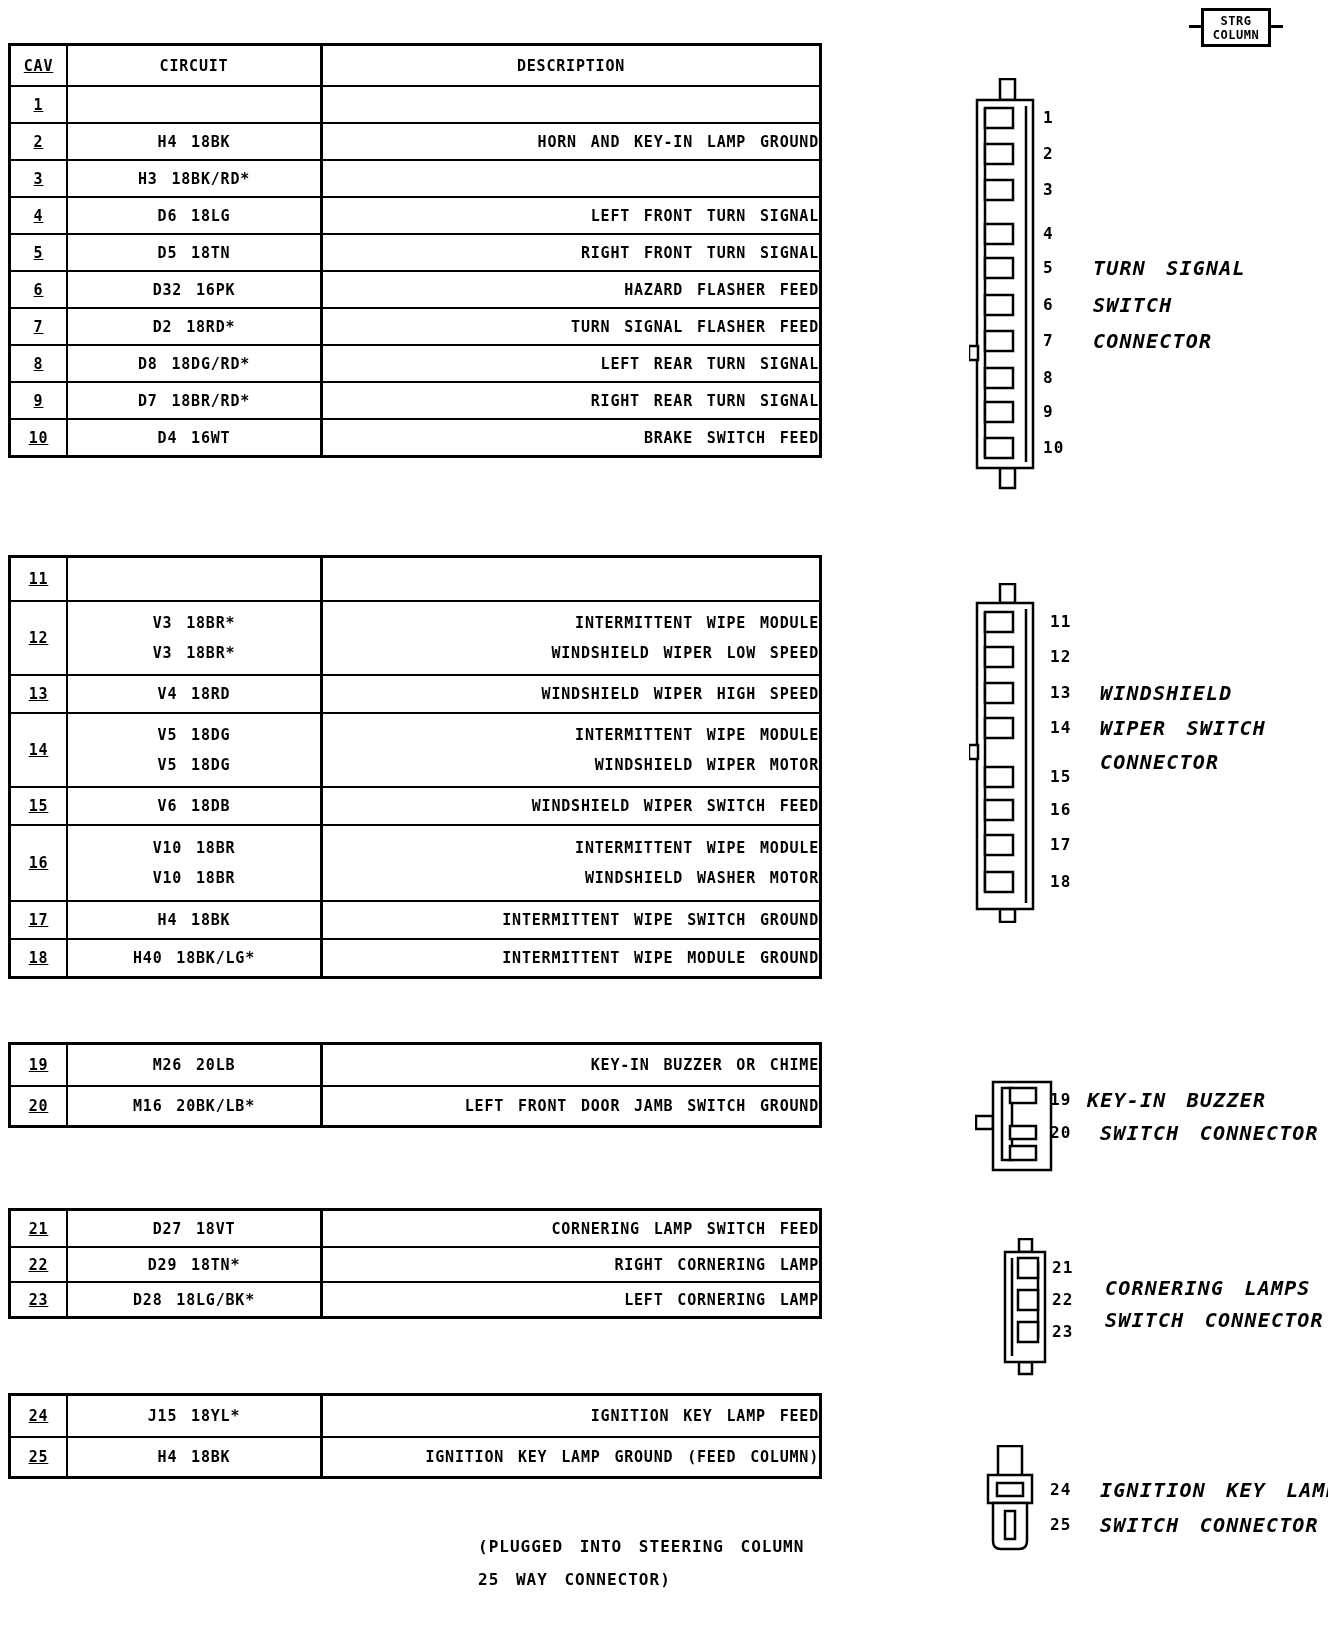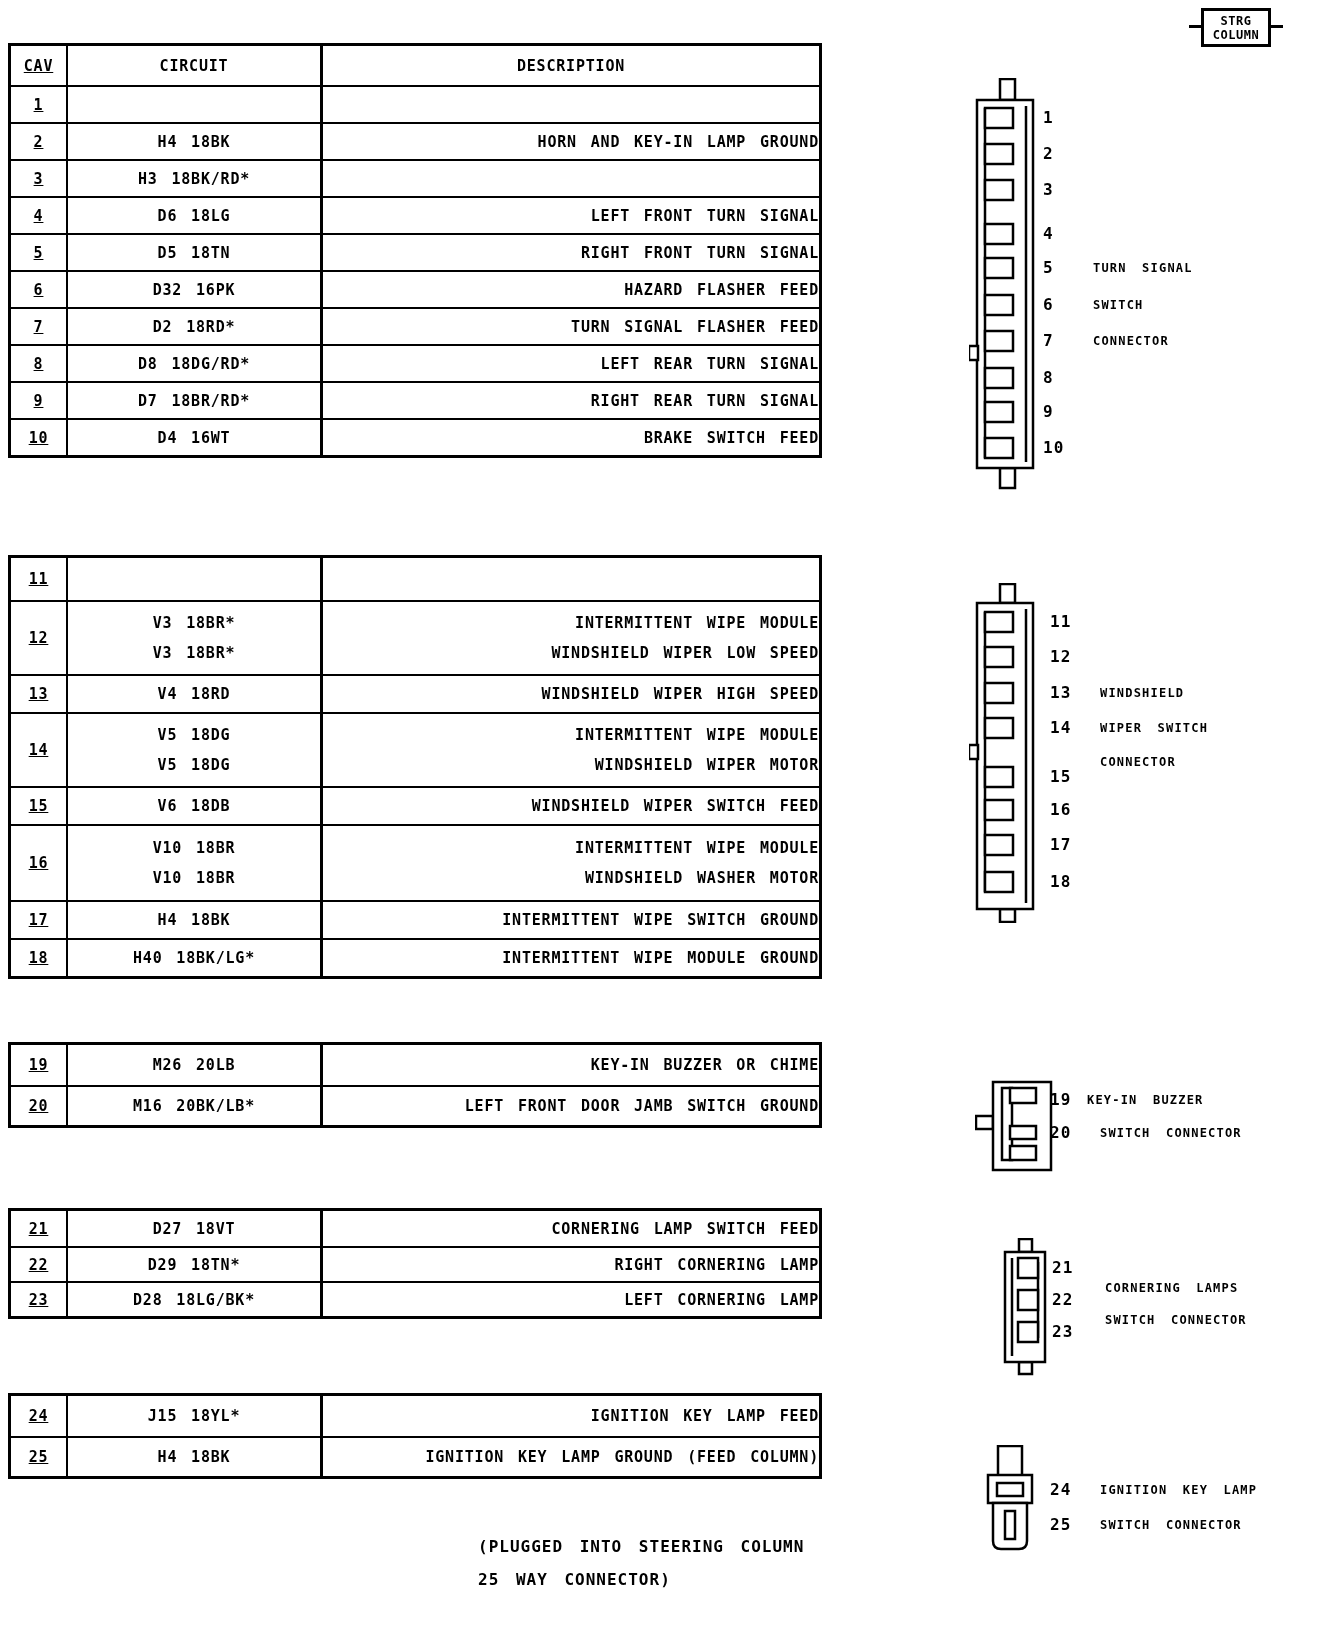--- a/index.html
+++ b/index.html
@@ -15,21 +15,21 @@
   .trow + .trow{border-top:2px solid #000;}
   .cell{display:flex;flex-direction:column;justify-content:space-evenly;overflow:hidden;}
   .cav{width:57px;border-right:2px solid #000;align-items:center;text-decoration:underline;}
   .circ{width:255px;border-right:3px solid #000;align-items:center;}
   .desc{flex:1;align-items:flex-end;padding-left:16px;}
   .cline{font-size:15px;line-height:18px;letter-spacing:0.8px;word-spacing:4px;white-space:nowrap;}
   .hrow .cell{align-items:center;}
   .hrow .desc{padding-left:0;}
   
   .pin{position:absolute;height:20px;font-size:16px;line-height:20px;letter-spacing:1px;white-space:nowrap;}
-  .ctext{position:absolute;height:20px;font-size:12px;line-height:20px;letter-spacing:1.2px;word-spacing:7px;white-space:nowrap;}
+  .ctext{position:absolute;height:20px;font-size:20px;line-height:20px;letter-spacing:1.2px;word-spacing:7px;white-space:nowrap;font-style:italic;}
   .conn-svg{position:absolute;}
   
   .strg-box{
     position:absolute;left:1201px;top:8px;width:70px;height:39px;
     border:3px solid #000;display:flex;flex-direction:column;justify-content:center;align-items:center;
   }
   .strg-box .bline{font-size:12px;line-height:14px;letter-spacing:0.5px;}
   .stub{position:absolute;height:3px;background:#000;}
   
   .footnote-line{position:absolute;height:20px;font-size:16px;line-height:20px;letter-spacing:1px;word-spacing:6px;white-space:nowrap;}

